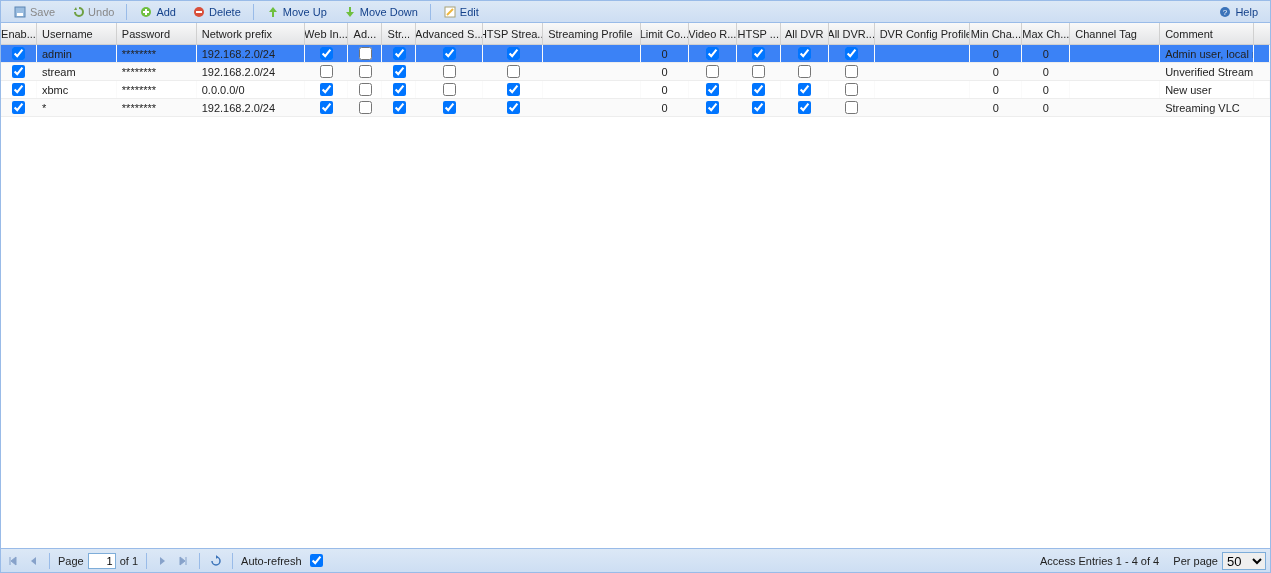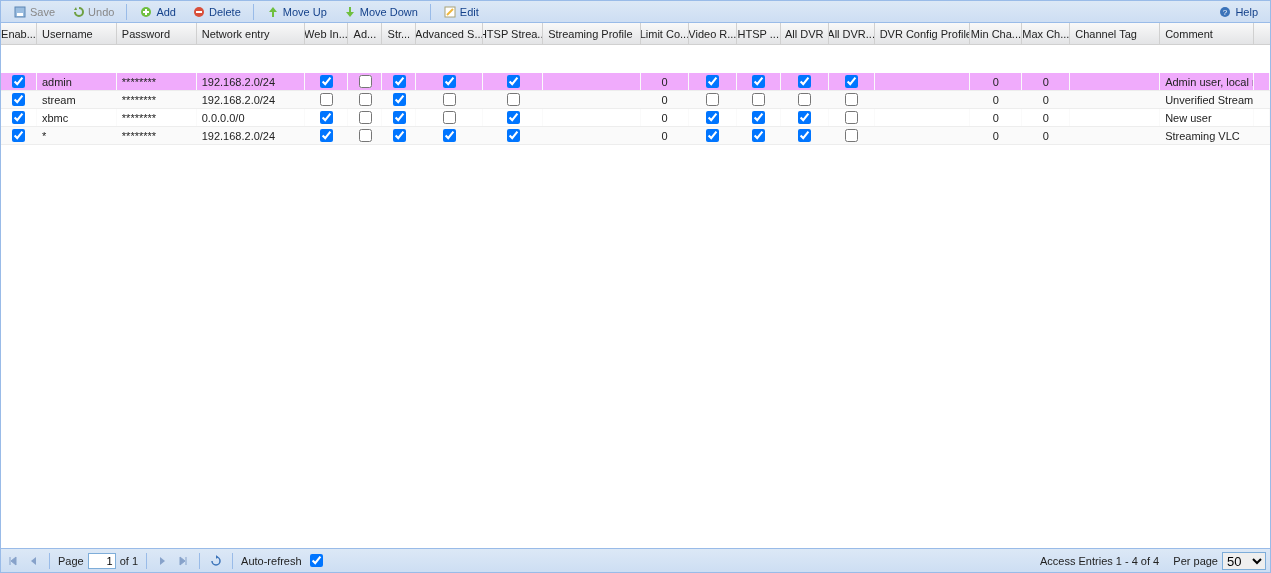--- a/index.html
+++ b/index.html
@@ -61,21 +61,21 @@
   .grid-header .col { font-weight: normal; color: #222; text-align: right; }
   .col.c0{width:36px}.col.c1{width:80px}.col.c2{width:80px}.col.c3{width:108px}
   .col.c4{width:44px}.col.c5{width:34px}.col.c6{width:34px}.col.c7{width:67px}
   .col.c8{width:60px}.col.c9{width:98px}.col.c10{width:48px}.col.c11{width:48px}
   .col.c12{width:44px}.col.c13{width:48px}.col.c14{width:46px}.col.c15{width:96px}
   .col.c16{width:52px}.col.c17{width:48px}.col.c18{width:90px}.col.c19{width:94px}
   .col.c20{width:16px;border-right:none}
   .col.center{justify-content:center}
   .grid-body { flex:1; overflow:auto; background:#fff; }
   .row { display:flex; height:18px; align-items:center; border-bottom:1px solid #ededed; }
-  .row:first-child { background:#f0abfc;margin-top:28px; }
+  .row:first-child { background:#3b82f6; }
   .row.alt { background:#fafafa; }
   .row:first-child.alt { background:#efefef; }
   .grid-body .col { border-right:1px solid #fafafa; }
   .cb { width:13px; height:13px; }
   .statusbar {
     display:flex;
     align-items:center;
     background: linear-gradient(#dce8f6, #cddef3);
     border-top:1px solid #99bbe8;
     height:24px;
@@ -170,21 +170,21 @@
         </svg>
     </span>
     <span>Help</span>
   </button>
 </div>
 
 <div class="grid-header">
   <div class="col c0 center">Enab...</div>
   <div class="col c1">Username</div>
   <div class="col c2">Password</div>
-  <div class="col c3">Network entry</div>
+  <div class="col c3">Network prefix</div>
   <div class="col c4 center">Web In...</div>
   <div class="col c5 center">Ad...</div>
   <div class="col c6 center">Str...</div>
   <div class="col c7 center">Advanced S...</div>
   <div class="col c8 center">HTSP Strea...</div>
   <div class="col c9">Streaming Profile</div>
   <div class="col c10 center">Limit Co...</div>
   <div class="col c11 center">Video R...</div>
   <div class="col c12 center">HTSP ...</div>
   <div class="col c13 center">All DVR</div>

